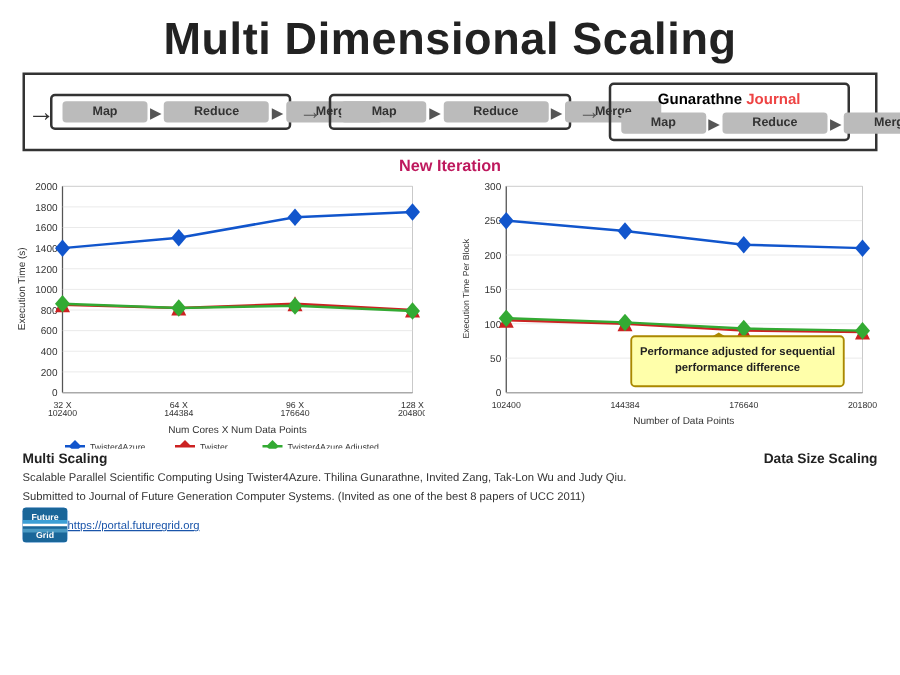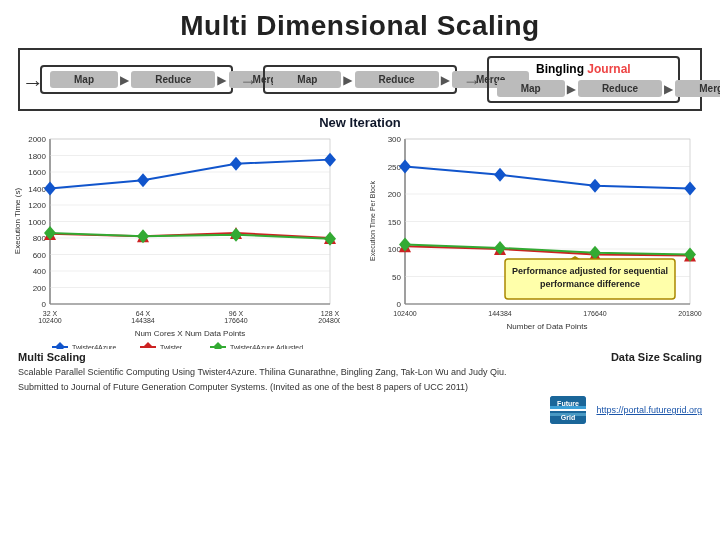--- a/index.html
+++ b/index.html
@@ -15,21 +15,21 @@
     .page {
       width: 720px;
       height: 540px;
       background: #fff;
       position: relative;
     }
 
     
     .title {
       text-align: center;
-      font-size: 28px;
+      font-size: 36px;
       font-weight: bold;
       color: #222;
       padding-top: 10px;
       padding-bottom: 6px;
       letter-spacing: 0.5px;
     }
 
     
     .pipeline-area {
       display: flex;
@@ -91,21 +91,21 @@
     }
 
     .pipeline-separator {
       font-size: 18px;
       color: #555;
     }
 
     .new-iteration {
       text-align: center;
       font-size: 13px;
-      color: #0f172a;
+      color: #be185d;
       font-weight: bold;
       padding: 4px 0 2px 0;
     }
 
     
     .charts-area {
       display: flex;
       gap: 10px;
       padding: 0 10px;
       margin-top: 2px;
@@ -133,23 +133,21 @@
     .citation {
       font-size: 9px;
       color: #333;
       padding: 1px 18px;
       line-height: 1.4;
     }
 
     .footer-area {
       display: flex;
       align-items: center;
-      gap: 10px;
       padding: 2px 18px;
-      justify-content: flex-end;
     }
 
     .future-grid-logo {
       display: flex;
       align-items: center;
       gap: 4px;
     }
 
     .logo-box {
       width: 36px;
@@ -206,21 +204,21 @@
         <span class="step-box">Reduce</span>
         <span class="step-arrow">▶</span>
         <span class="step-box">Merge</span>
       </div>
     </div>
 
     <span class="pipeline-separator">→</span>
 
     <div class="pipeline-box">
       <div class="pipeline-box-title">
-        <span>Bingling </span><span class="highlight-stress">Journal</span>
+        <span>Gunarathne </span><span class="highlight-stress">Journal</span>
       </div>
       <div class="pipeline-steps">
         <span class="step-box">Map</span>
         <span class="step-arrow">▶</span>
         <span class="step-box">Reduce</span>
         <span class="step-arrow">▶</span>
         <span class="step-box">Merge</span>
       </div>
     </div>
   </div>
@@ -365,21 +363,21 @@
         <text x="225" y="153" text-anchor="middle" font-size="9" font-weight="bold" fill="#222">performance difference</text>
       </svg>
     </div>
   </div>
 
   <div class="bottom-labels">
     <span>Multi Scaling</span>
     <span>Data Size Scaling</span>
   </div>
 
-  <div class="citation">Scalable Parallel Scientific Computing Using Twister4Azure. Thilina Gunarathne, Bingling Zang, Tak-Lon Wu and Judy Qiu.</div>
+  <div class="citation">Scalable Parallel Scientific Computing Using Twister4Azure. Thilina Gunarathne, Invited Zang, Tak-Lon Wu and Judy Qiu.</div>
   <div class="citation">Submitted to Journal of Future Generation Computer Systems. (Invited as one of the best 8 papers of UCC 2011)</div>
 
   <div class="footer-area">
     <div class="future-grid-logo">
       <div class="logo-box">
         <svg width="36" height="28" viewBox="0 0 36 28">
           <rect width="36" height="28" fill="#1a6699" rx="2"></rect>
           <rect x="0" y="10" width="36" height="4" fill="#4cb8f0" opacity="0.7"></rect>
           <rect x="0" y="17" width="36" height="3" fill="#77ccee" opacity="0.5"></rect>
           <text x="18" y="10" text-anchor="middle" font-size="7" fill="#fff" font-weight="bold">Future</text>

